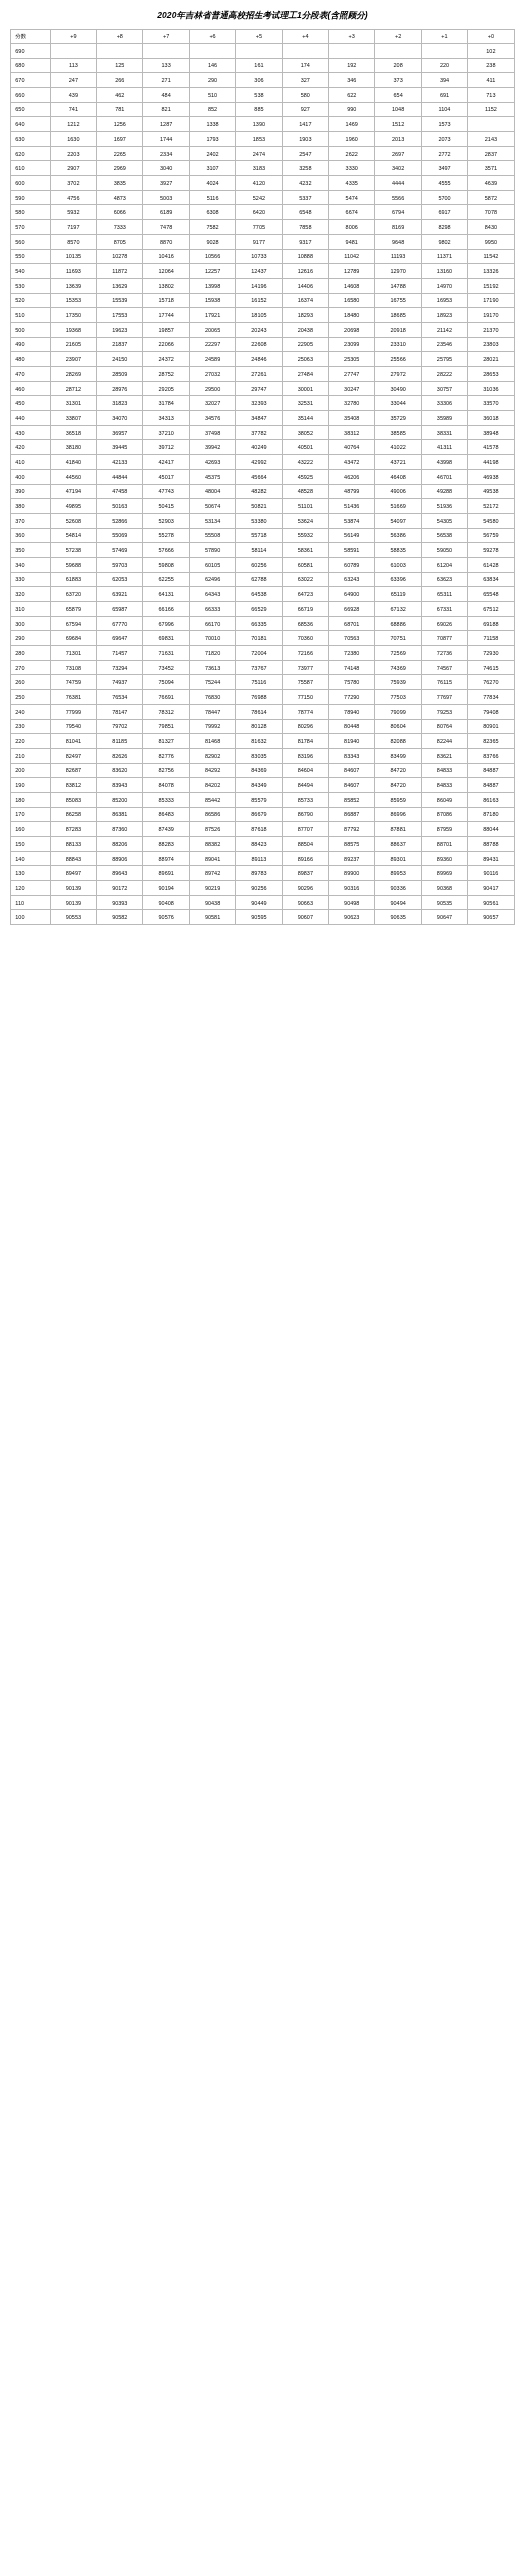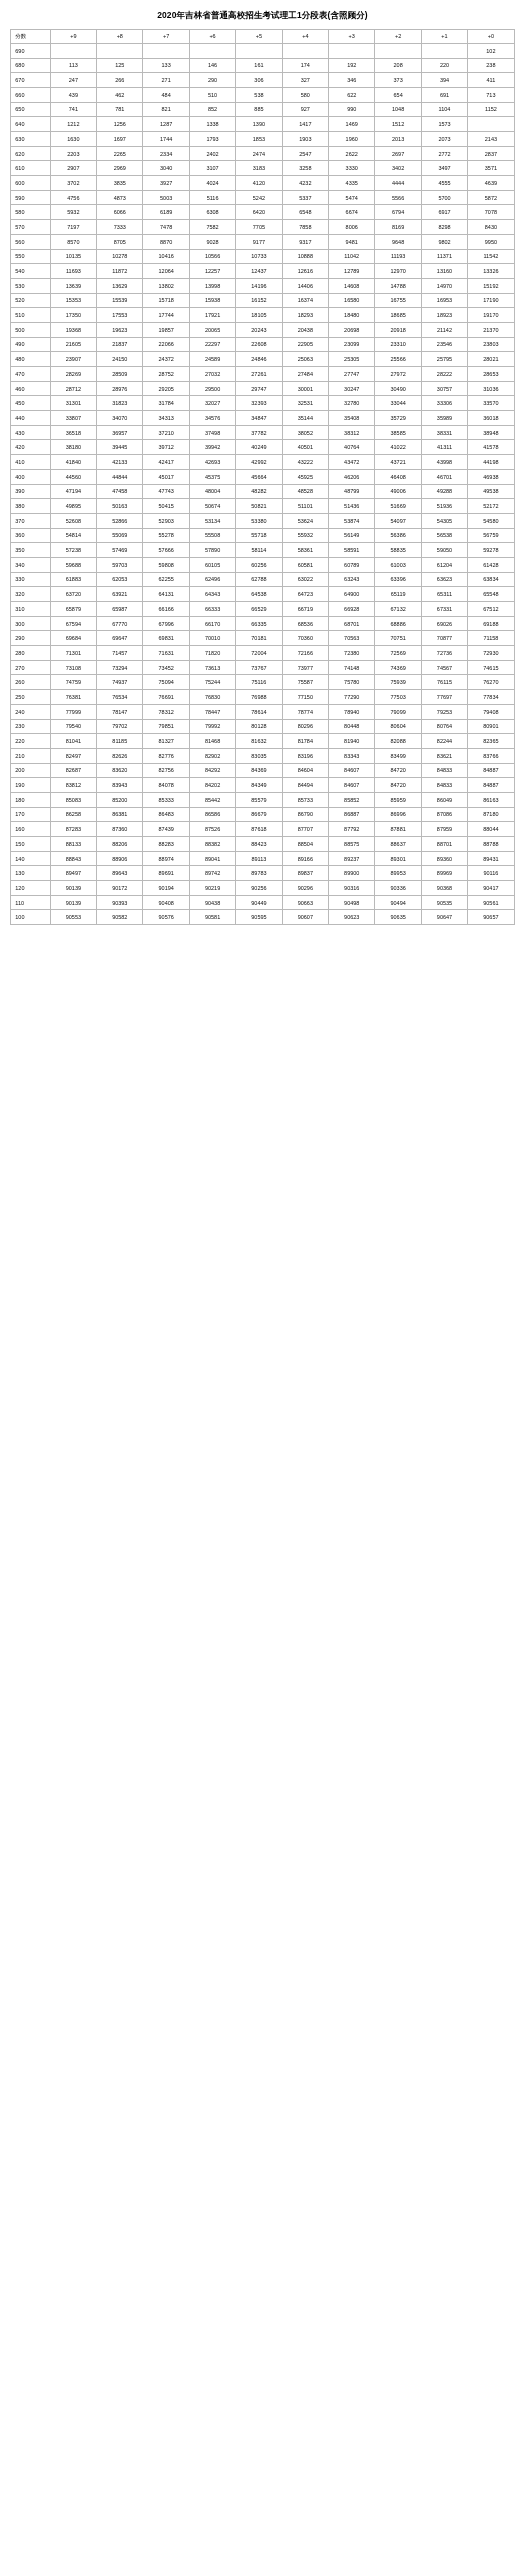--- a/index.html
+++ b/index.html
@@ -5,20 +5,21 @@
   html,body{margin:0;padding:0;background:#ffffff;}
   body{width:525px;font-family:"Liberation Sans","DejaVu Sans",sans-serif;color:#000;}
   .page{width:525px;box-sizing:border-box;padding:6.5px 10.4px 13px 10.4px;}
   .title{
     text-align:center;
     font-size:8.5px;
     font-weight:bold;
     letter-spacing:0.1px;
     margin:3.9px 0 6.5px 0;
     color:#000;
+    font-style:italic;
   }
   table.score{
     border-collapse:collapse;
     width:100%;
     table-layout:fixed;
   }
   table.score th, table.score td{
     border:0.7px solid #b9b9b9;
     font-size:5.5px;
     font-weight:normal;

